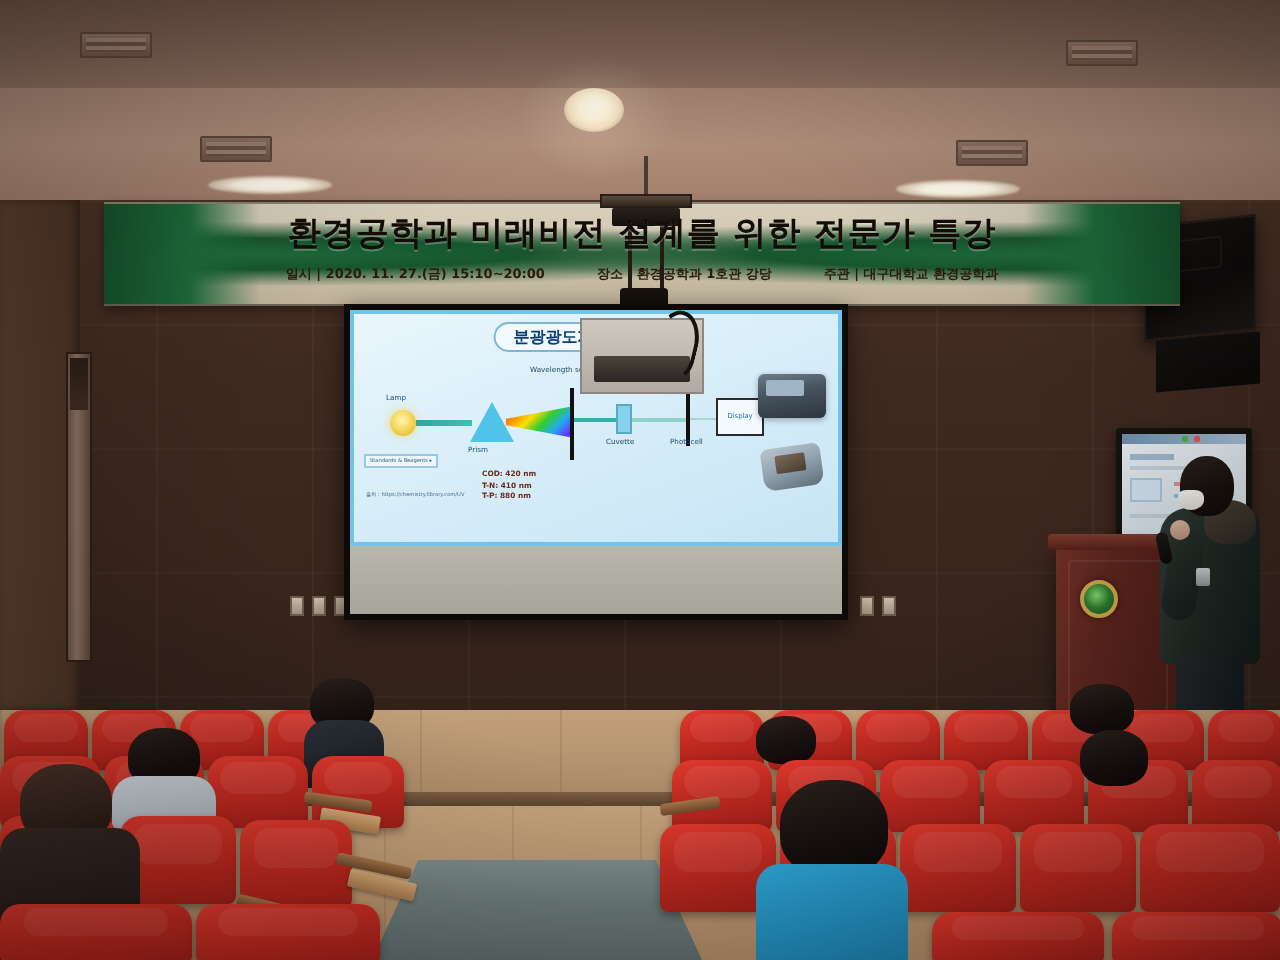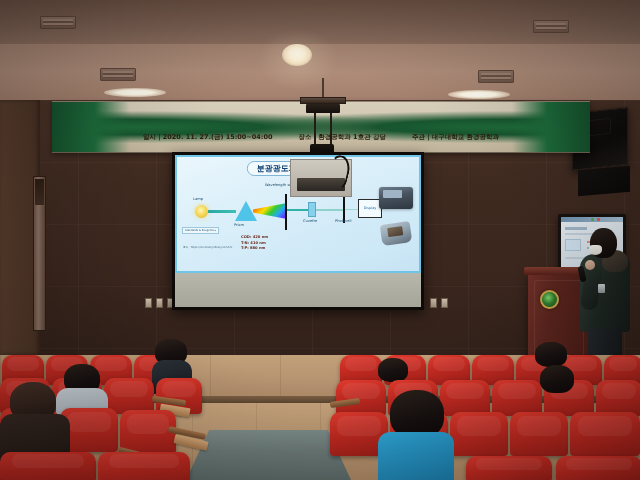--- a/index.html
+++ b/index.html
@@ -477,22 +477,23 @@
   <div class="speaker-right"></div>
   <div class="speaker-right-2"></div>
 
   <div class="outlet" style="left:145px; top:298px;"></div>
   <div class="outlet" style="left:156px; top:298px;"></div>
   <div class="outlet" style="left:167px; top:298px;"></div>
   <div class="outlet" style="left:430px; top:298px;"></div>
   <div class="outlet" style="left:441px; top:298px;"></div>
 
   <div class="banner">
+    <div class="banner-title">환경공학과 미래비전 설계를 위한 전문가 특강</div>
     <div class="banner-sub">
-      <span>일시 | 2020. 11. 27.(금) 15:00~04:00</span>
+      <span>일시 | 2020. 11. 27.(금) 15:10~20:00</span>
       <span>장소 | 환경공학과 1호관 강당</span>
       <span>주관 | 대구대학교 환경공학과</span>
     </div>
   </div>
 
   <div class="proj-rod"></div>
   <div class="proj-frame"></div>
   <div class="proj-body"></div>
   <div class="proj-arm"></div>
   <div class="proj-arm2"></div>

